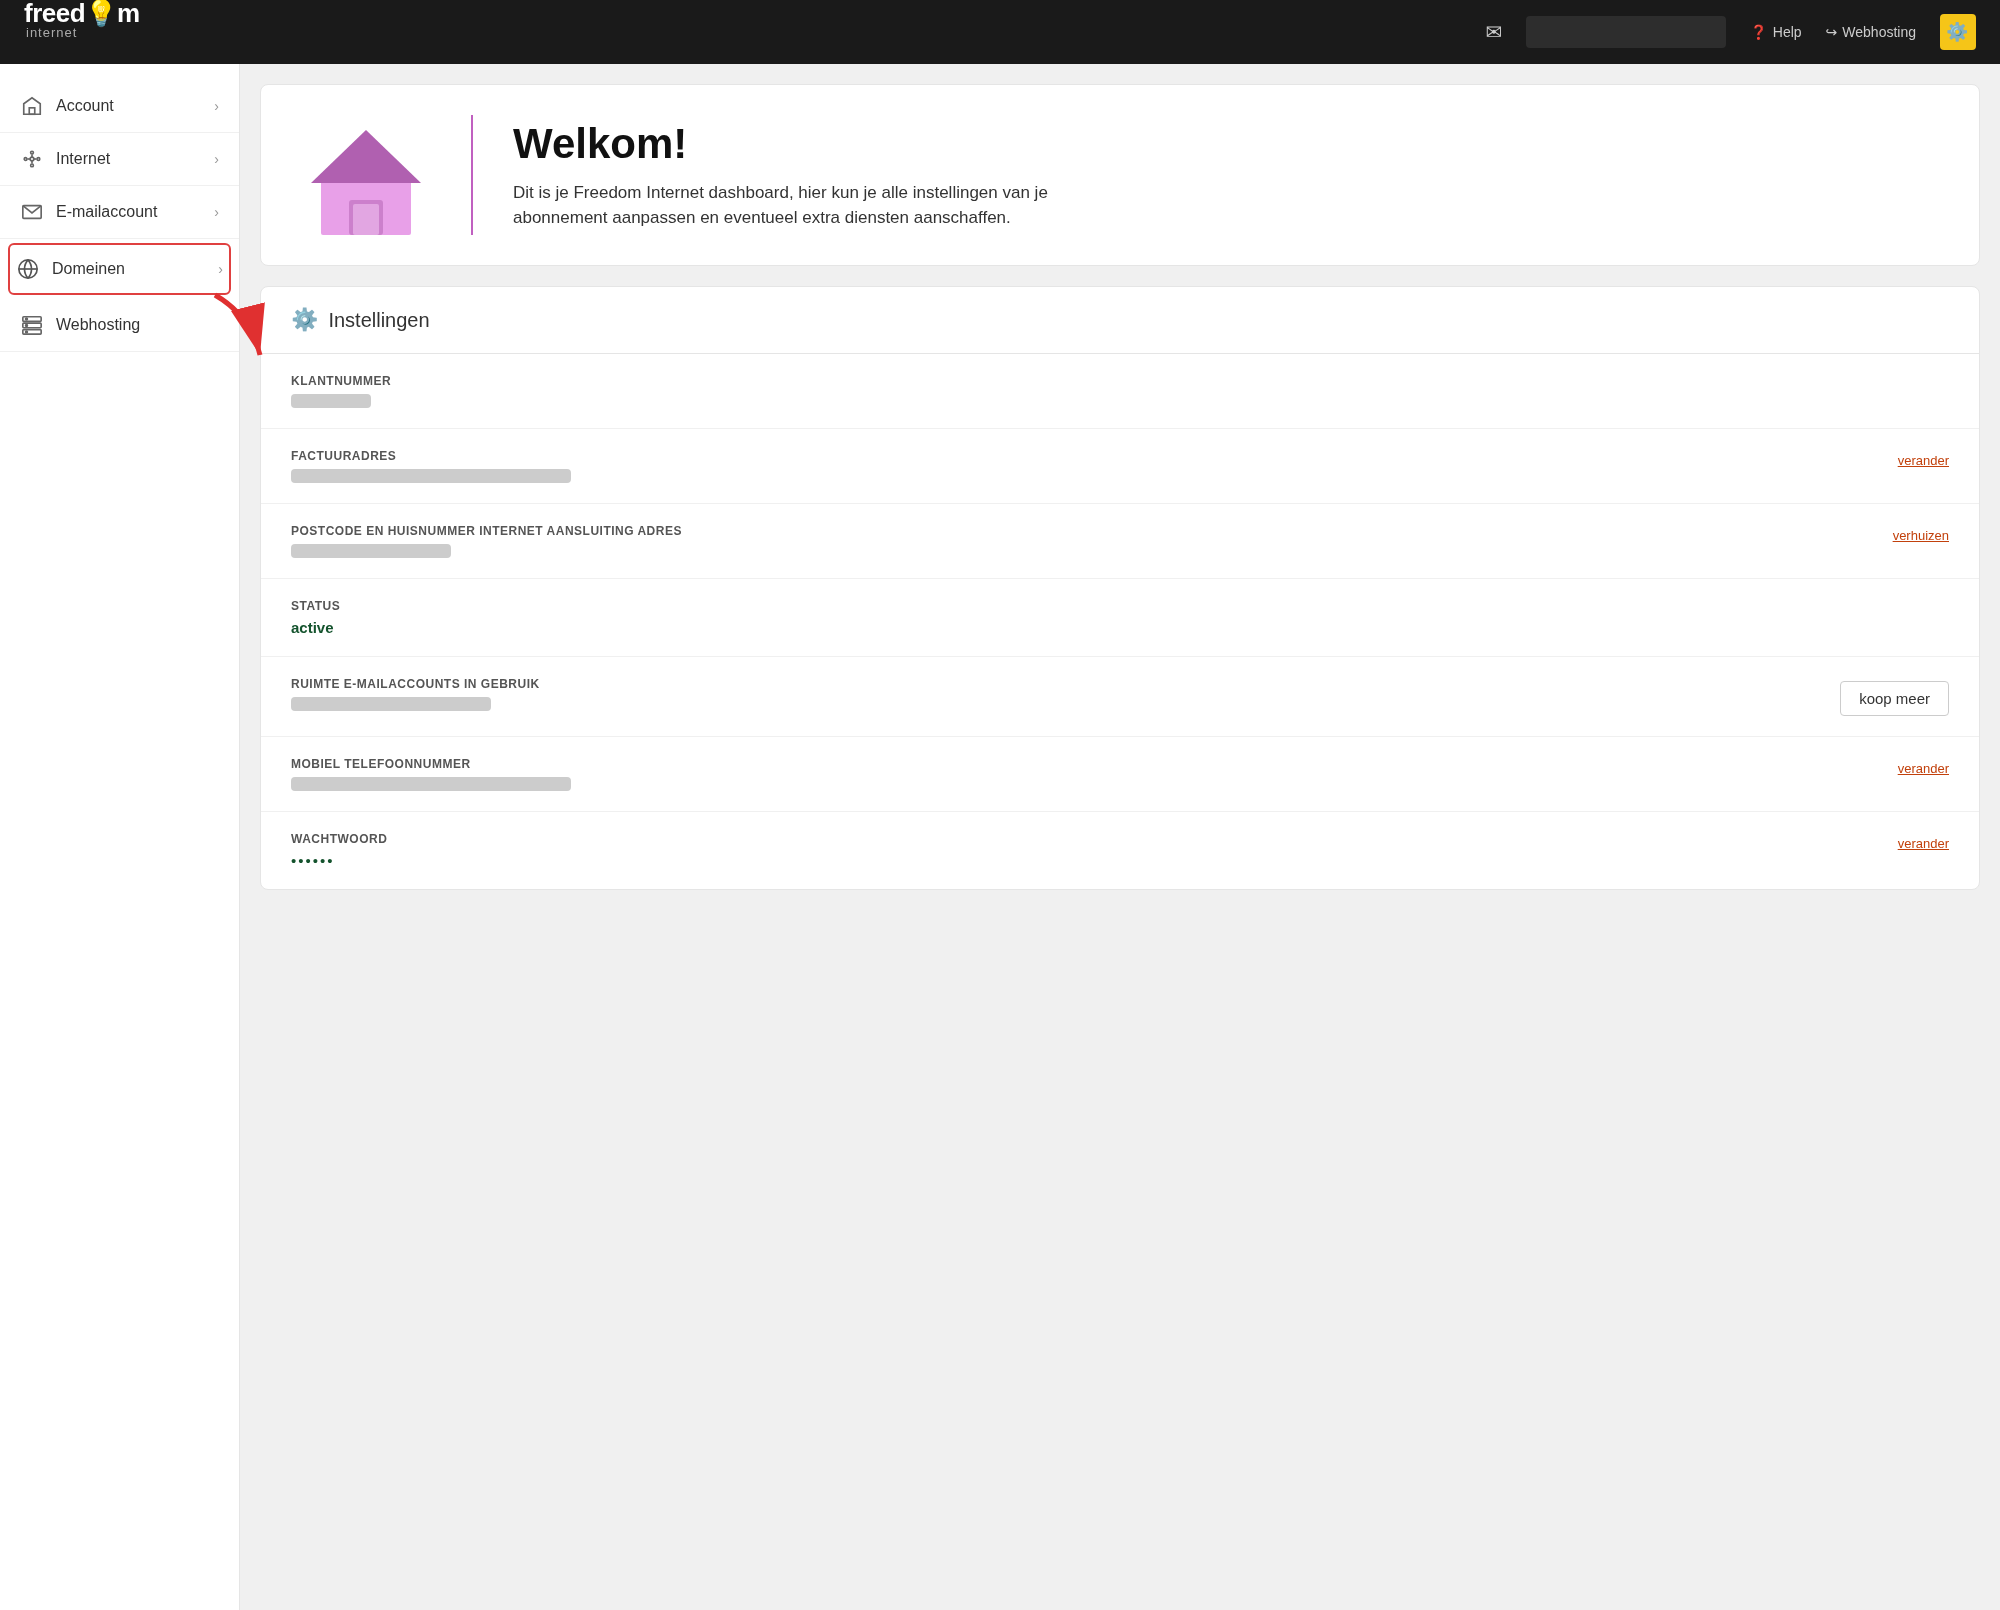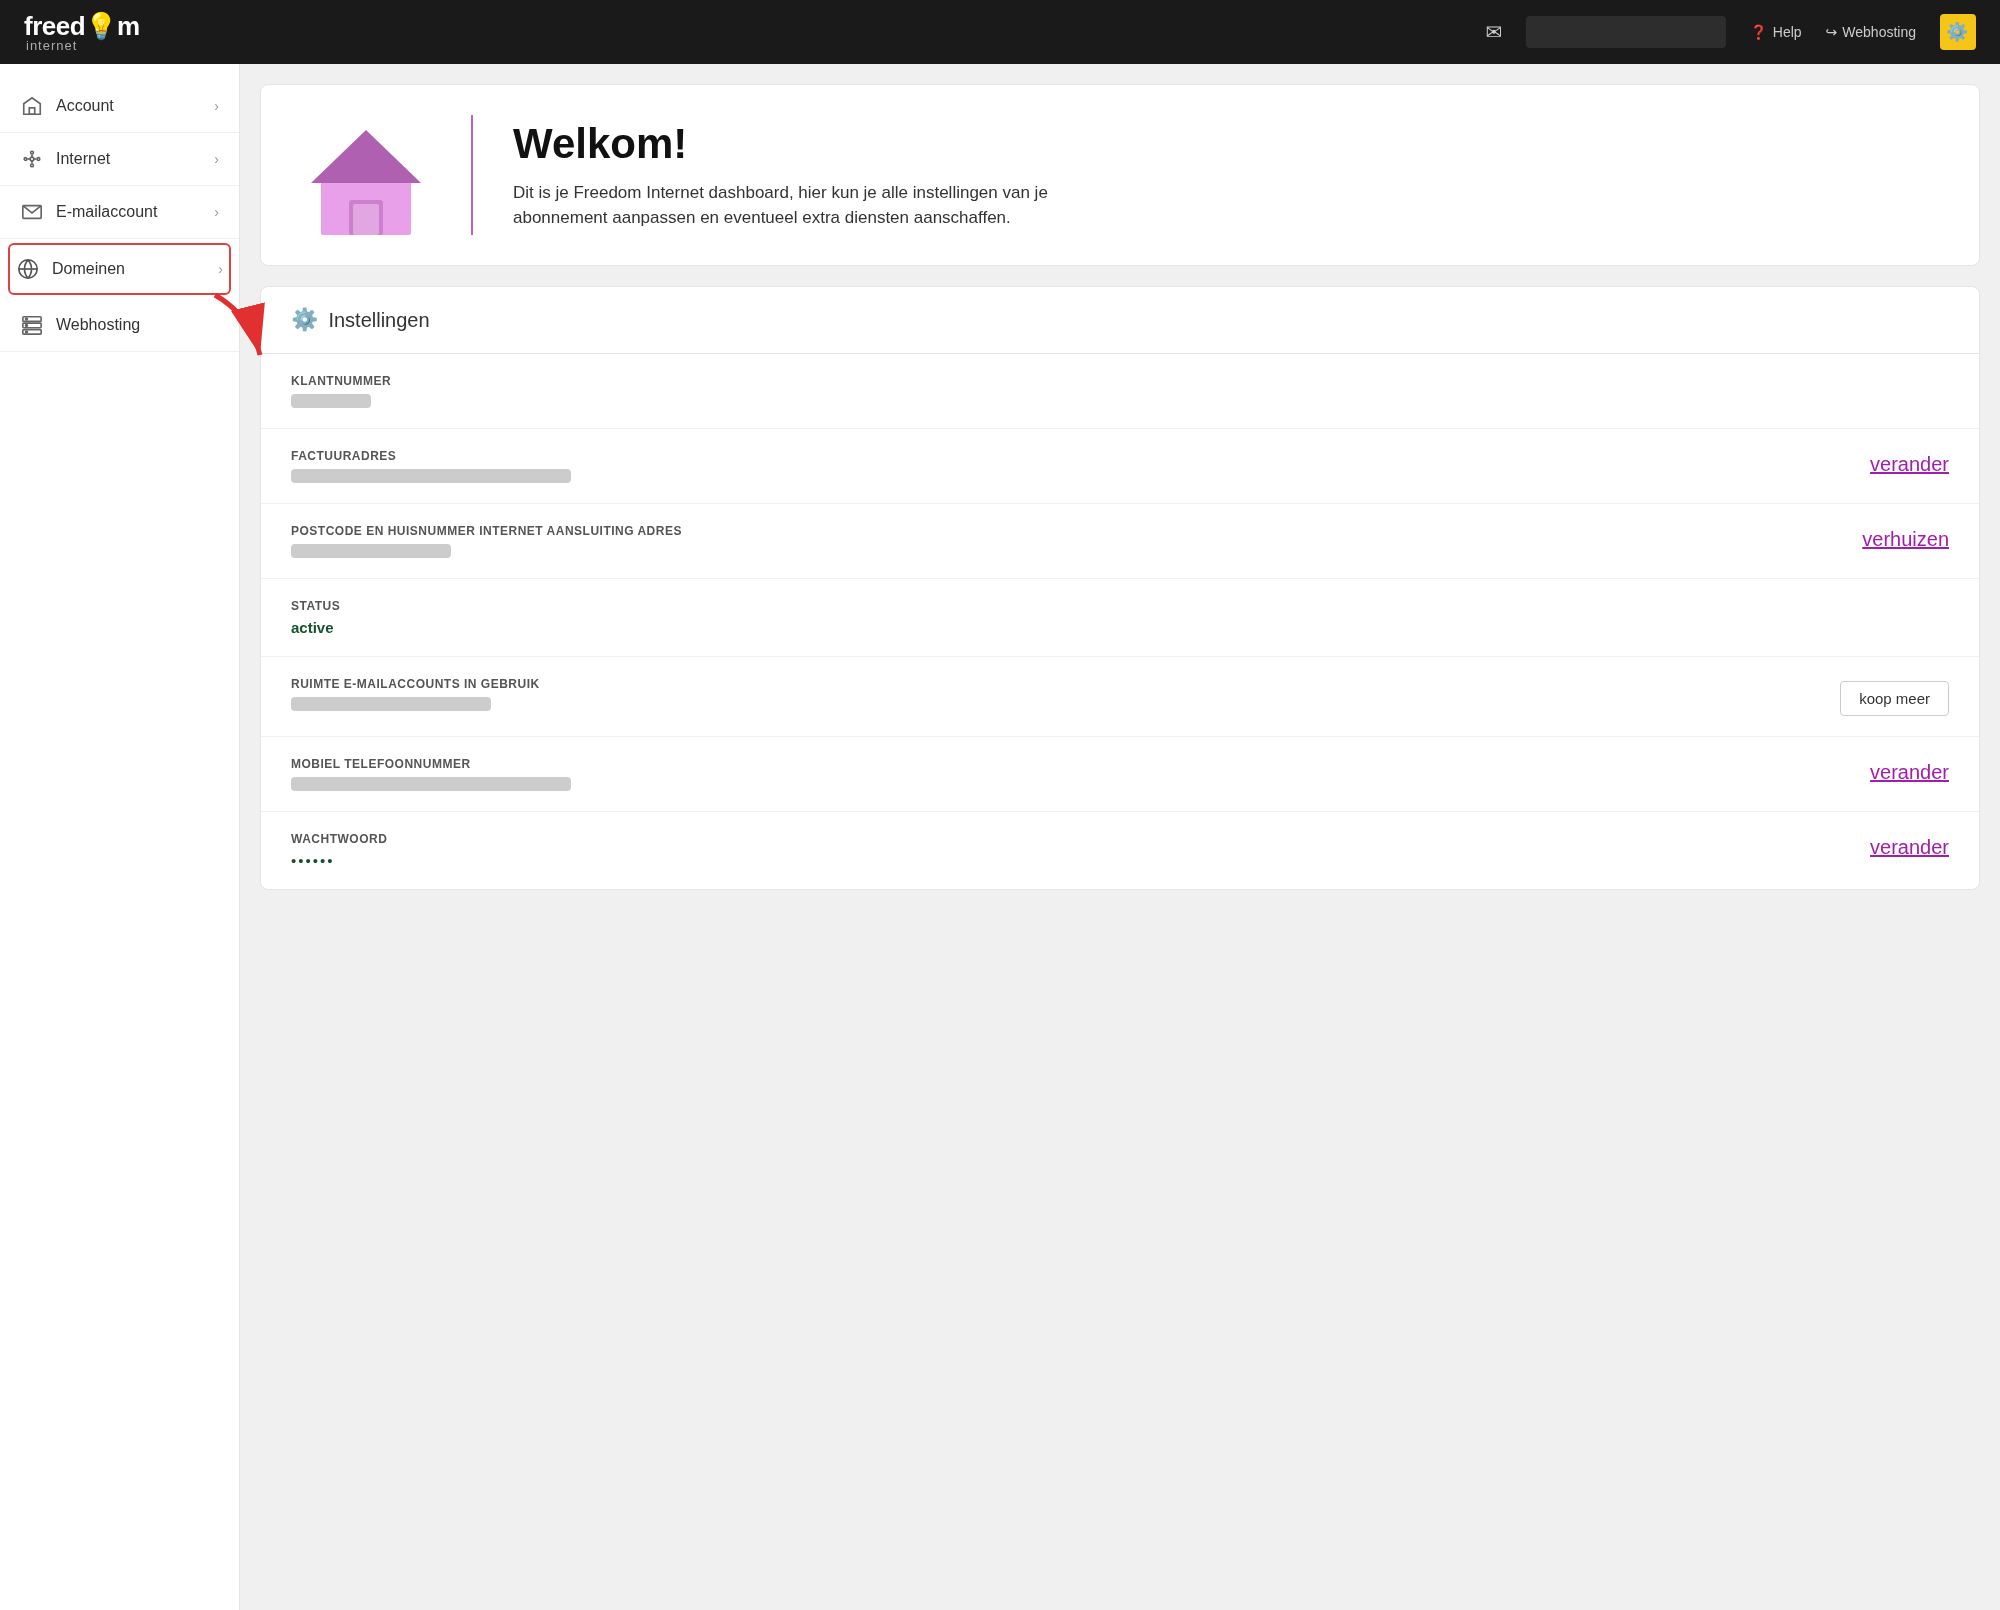--- a/index.html
+++ b/index.html
@@ -3,21 +3,20 @@
   <meta charset="utf-8">
   <style>
     * { box-sizing: border-box; margin: 0; padding: 0; }
     body { font-family: -apple-system, BlinkMacSystemFont, 'Segoe UI', Arial, sans-serif; background: #f0f0f0; min-height: 100vh; }
 
     
     .header {
       background: #1a1a1a;
       height: 64px;
       display: flex;
-      align-items: center;
       padding: 0 24px;
       justify-content: space-between;
     }
     .logo {
       display: flex;
       flex-direction: column;
       align-items: flex-start;
       line-height: 1;
     }
     .logo-top {
@@ -238,22 +237,22 @@
     .blurred-bar.xlong { width: 160px; }
 
     .settings-action {
       margin-left: 20px;
       flex-shrink: 0;
       display: flex;
       align-items: flex-start;
       padding-top: 4px;
     }
     .action-link {
-      color: #a21caf;
-      font-size: 20px;
+      color: #c2410c;
+      font-size: 13px;
       text-decoration: underline;
       cursor: pointer;
       white-space: nowrap;
     }
     .action-btn {
       border: 1px solid #ccc;
       background: white;
       border-radius: 4px;
       padding: 8px 18px;
       font-size: 15px;

